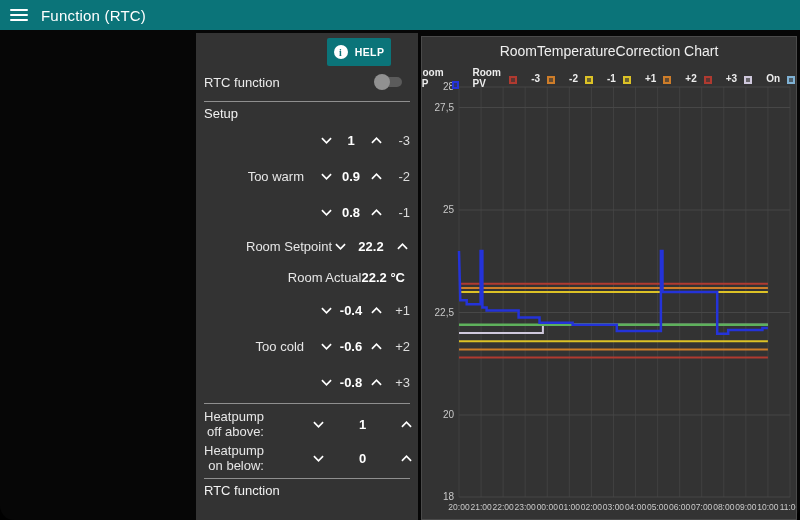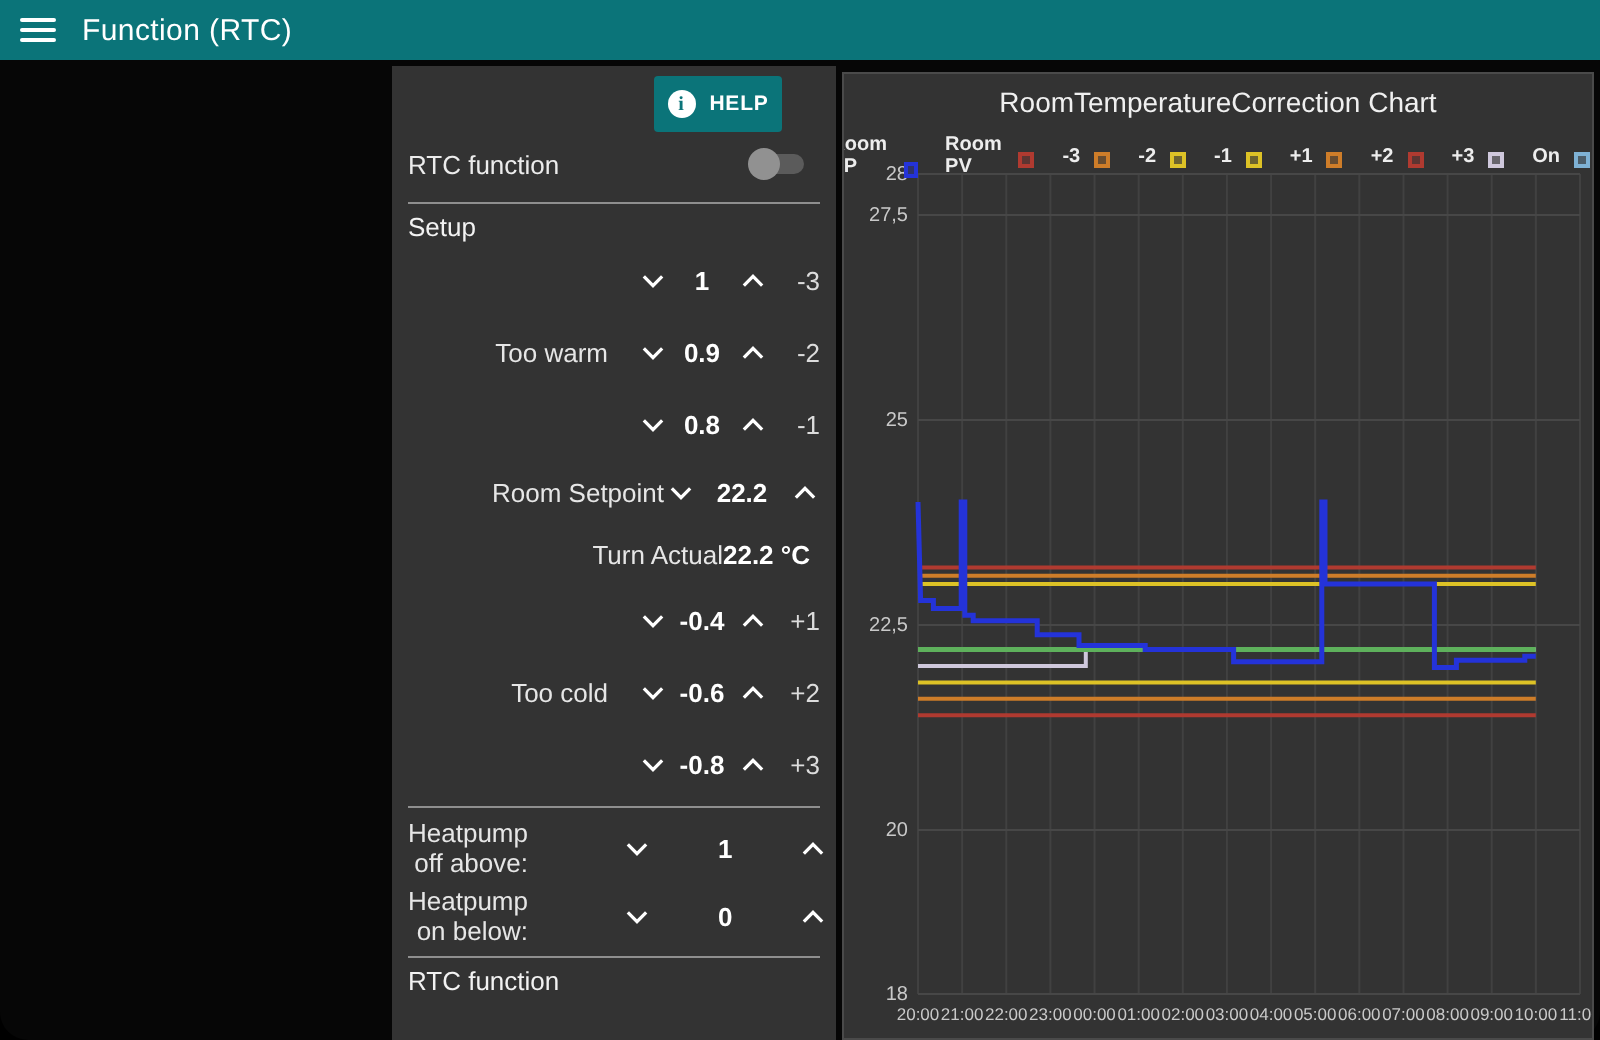--- a/index.html
+++ b/index.html
@@ -149,21 +149,21 @@
         </span>
       <span class="sval wide">22.2</span>
       <span class="chev-btn up">
           <svg viewBox="0 0 12 7">
             <path d="M1 1 L6 6 L11 1" fill="none" stroke="#fff" stroke-width="1.8"></path>
           </svg>
         </span>
     </div>
 
     <div class="srow h30">
-      <span class="llbl">Turn Actual</span>
+      <span class="llbl">Room Actual</span>
       <span class="avalue">22.2 °C</span>
     </div>
 
     <div class="srow">
       <span class="flbl"></span>
       <span class="chev-btn">
           <svg viewBox="0 0 12 7">
             <path d="M1 1 L6 6 L11 1" fill="none" stroke="#fff" stroke-width="1.8"></path>
           </svg>
         </span>

